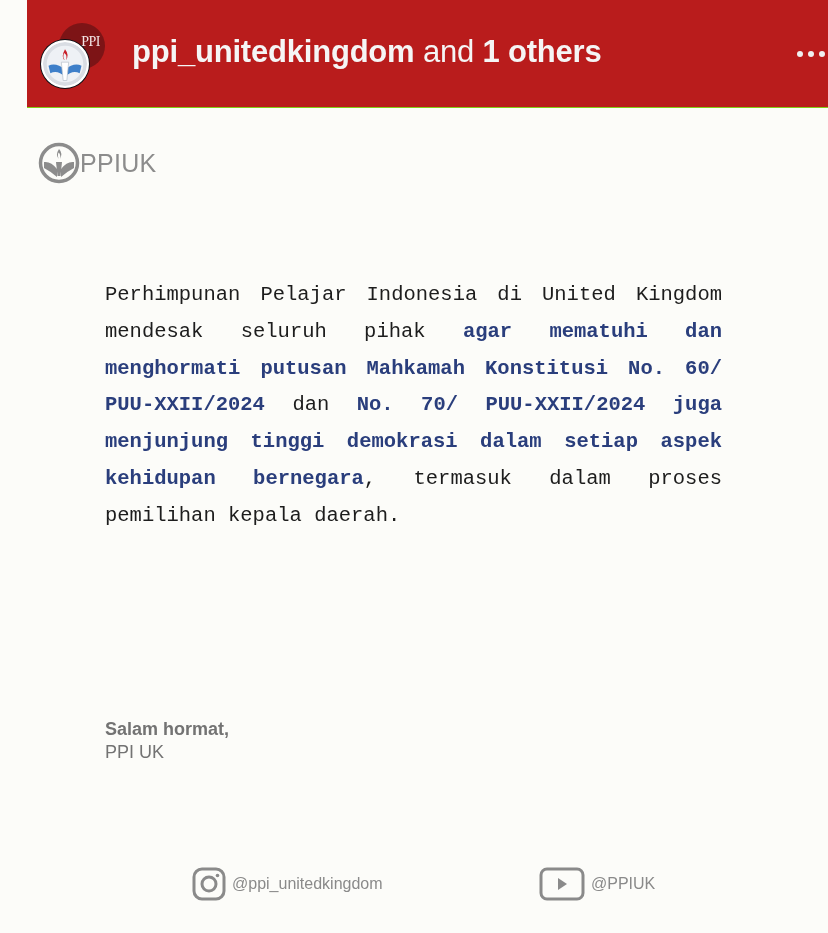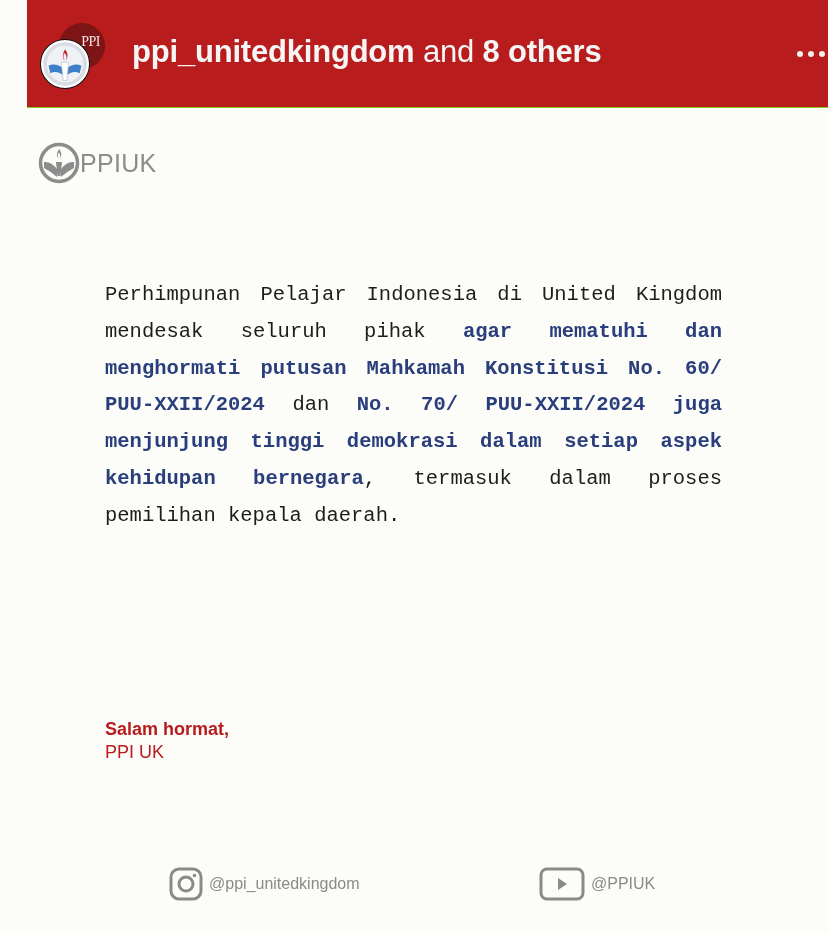--- a/index.html
+++ b/index.html
@@ -61,29 +61,29 @@
       position: absolute; left: 105px; width: 617px;
       font-family: "Liberation Sans", sans-serif; font-size: 20.5px; line-height: 36.8px;
       color: #1d1d1d; text-align: justify; text-align-last: left;
     }
     .p1 { top: 168px; font-family: Liberation Mono, monospace; }
     .p2 { top: 424px; }
     .hl { color: #2a3e7c; font-weight: 700; }
 
     .sign {
       position: absolute; left: 105px; top: 609px;
-      font-family: "Liberation Sans", sans-serif; font-size: 18px; color: #b91c1c; line-height: 23px;
+      font-family: "Liberation Sans", sans-serif; font-size: 18px; color: #737373; line-height: 23px;
     }
     .sign .bold { font-weight: 700; }
 
     .social {
       position: absolute; top: 758px; display: flex; align-items: center; gap: 6px;
       color: #8a8a8a; font-family: "Liberation Sans", sans-serif; font-size: 16px;
     }
-    .social.ig { left: 169px; }
+    .social.ig { left: 192px; }
     .social.yt { left: 539px; }
     .social svg { display: block; }
   </style>
 </head>
 <body>
 
 <div class="header">
   <div class="avatar-stack">
     <div class="avatar-back">
       <span>PPI</span>
@@ -92,21 +92,21 @@
       <svg viewBox="0 0 48 48">
         <circle cx="24" cy="24" r="24" fill="#d9dde3"></circle>
         <circle cx="24" cy="24" r="20" fill="#eef1f5"></circle>
         <path d="M6 26 Q14 22 24 30 Q34 22 42 26 L40 34 Q32 30 24 38 Q16 30 8 34 Z" fill="#3e7fc9"></path>
         <path d="M20 22 L28 22 L26 42 L22 42 Z" fill="#ffffff" stroke="#b9c2cc" stroke-width="0.8"></path>
         <path d="M24 8 Q29 14 25 20 Q27 14 23 12 Q21 17 24 20 Q19 17 24 8 Z" fill="#c8202a"></path>
       </svg>
     </div>
   </div>
   <div class="title">
-    <b>ppi_unitedkingdom</b><span class="normal"> and </span><b>8 others</b>
+    <b>ppi_unitedkingdom</b><span class="normal"> and </span><b>1 others</b>
   </div>
   <div class="more-btn">
     <i></i>
     <i></i>
     <i></i>
   </div>
 </div>
 
 <div class="post">
   <div class="logo">

